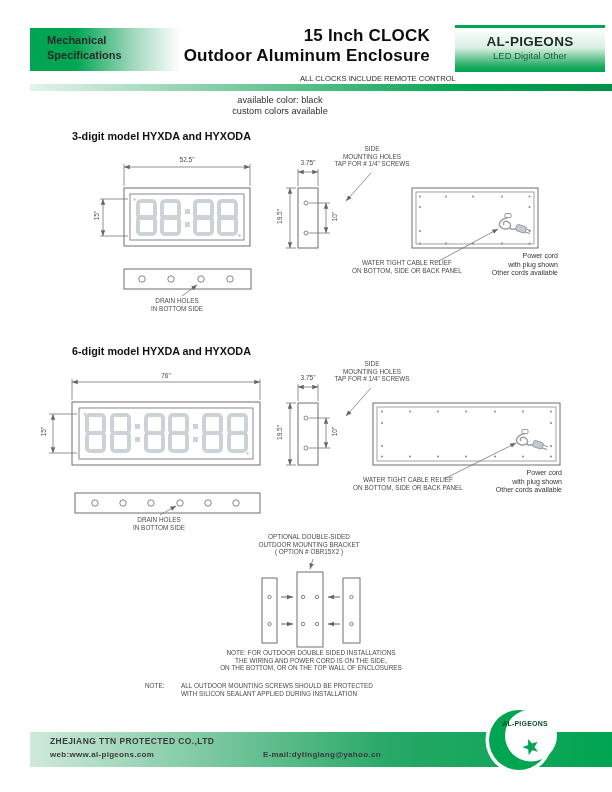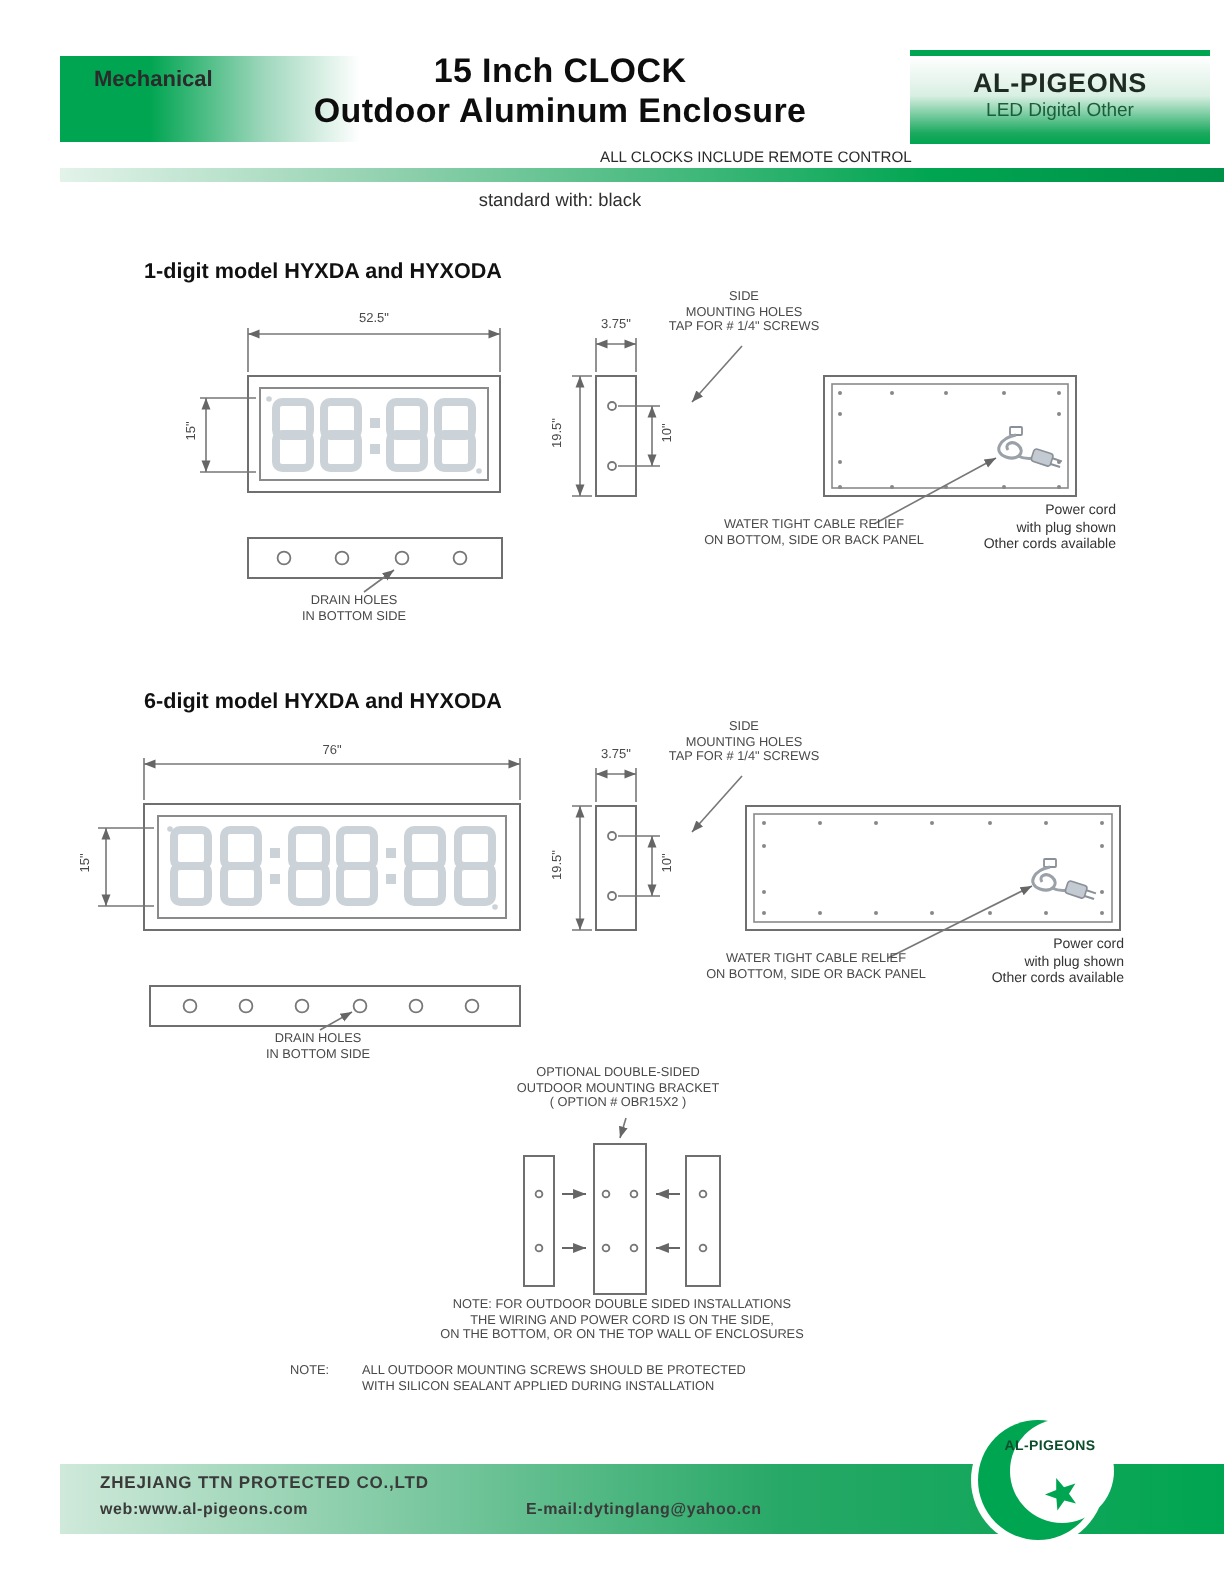--- a/index.html
+++ b/index.html
@@ -4,21 +4,21 @@
 <style>
   html,body{margin:0;padding:0;background:#e9e9e9;}
   .page{position:relative;width:612px;height:792px;margin:0 auto;background:#ffffff;overflow:hidden;
         font-family:"Liberation Sans",sans-serif;color:#333;}
   .abs{position:absolute;}
   
   .badge{left:30px;top:28px;width:150px;height:43px;
          background:linear-gradient(90deg,#00A551 0%,#00A551 30%,#9ed7bc 68%,#ffffff 100%);
          padding:5px 0 0 17px;box-sizing:border-box;}
   .badge div{font-size:11px;font-weight:bold;color:#2b2b2b;line-height:15px;}
-  .main-title{left:130px;top:26px;width:300px;text-align:center;color:#0d0d0d;}
+  .main-title{left:130px;top:26px;width:300px;text-align:right;color:#0d0d0d;}
   .main-title div{font-size:17px;font-weight:bold;line-height:20px;letter-spacing:.2px;}
   .brand-strip{left:455px;top:25px;width:150px;height:3px;background:#00A551;}
   .brand-box{left:455px;top:28px;width:150px;height:44px;text-align:center;
              background:linear-gradient(180deg,#ffffff 0%,#d9efe3 45%,#1aa95e 88%,#00A551 100%);}
   .brand-name{font-size:13.5px;font-weight:bold;color:#1e2b22;margin-top:6px;letter-spacing:.3px;}
   .brand-sub{font-size:9.5px;color:#1c5e3a;margin-top:1px;}
   .tagline{left:300px;top:74px;width:304px;font-size:7.6px;color:#2b2b2b;}
   .rule{left:30px;top:84px;width:582px;height:7px;
         background:linear-gradient(90deg,#e3f3ea 0%,#8ccfab 30%,#00A551 75%,#009149 100%);}
   .color-note{left:190px;top:95px;width:180px;text-align:center;font-size:9.2px;color:#2f2f2f;line-height:10.8px;}
@@ -45,34 +45,36 @@
   .logo-text{left:492px;top:720px;width:66px;text-align:center;font-size:7px;font-weight:bold;color:#0c4d2c;letter-spacing:.2px;}
   svg.overlay{position:absolute;left:0;top:0;}
 </style>
 </head>
 <body>
 
 <div class="page">
 
   <div class="abs badge">
     <div>Mechanical</div>
+    <div>Specifications</div>
   </div>
   <div class="abs main-title">
     <div>15 Inch CLOCK</div>
     <div>Outdoor Aluminum Enclosure</div>
   </div>
   <div class="abs brand-strip"></div>
   <div class="abs brand-box">
     <div class="brand-name">AL-PIGEONS</div>
     <div class="brand-sub">LED Digital Other</div>
   </div>
   <div class="abs tagline">ALL CLOCKS INCLUDE REMOTE CONTROL</div>
   <div class="abs rule"></div>
   <div class="abs color-note">
-    <div>standard with: black</div>
+    <div>available color: black</div>
+    <div>custom colors available</div>
   </div>
 
   <div class="abs footer-bar"></div>
 
   <svg class="overlay" width="612" height="792" viewBox="0 0 612 792">
     <defs>
       <marker id="arr" viewBox="0 0 10 10" refX="9" refY="5" markerWidth="8" markerHeight="8" orient="auto-start-reverse">
         <path d="M0,1.5 L9,5 L0,8.5 z" fill="#666"></path>
       </marker>
     </defs>
@@ -239,21 +241,21 @@
     </g>
 
     <g>
       <circle cx="519" cy="740" r="33.5" fill="#ffffff"></circle>
       <circle cx="519" cy="740" r="30" fill="#00A551"></circle>
       <circle cx="531" cy="735.5" r="26" fill="#ffffff"></circle>
       <polygon fill="#00A551" points="528.1,739 532,743.6 537.7,741.8 534.5,746.9 538,751.8 532.2,750.3 528.7,755.2 528.2,749.2 522.5,747.3 528.1,745"></polygon>
     </g>
   </svg>
 
-  <div class="abs sec-title" style="left:72px;top:130px;">1-digit model HYXDA and HYXODA</div>
+  <div class="abs sec-title" style="left:72px;top:130px;">3-digit model HYXDA and HYXODA</div>
   <div class="abs sec-title" style="left:72px;top:345px;">6-digit model HYXDA and HYXODA</div>
 
   <div class="display" style="left:136px;top:199px;width:102px;height:37px;">
       <div class="seg8">
         <b></b>
         <b class="b2"></b>
       </div>
       <div class="seg8">
         <b></b>
         <b class="b2"></b>

